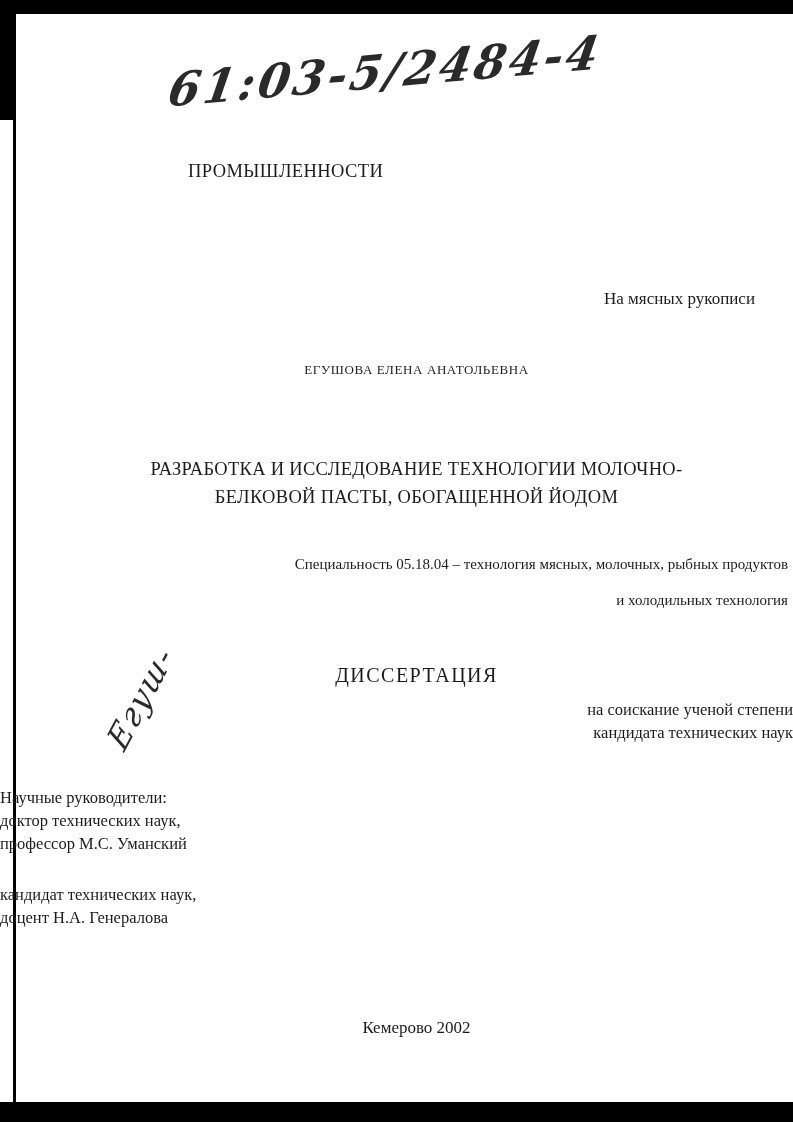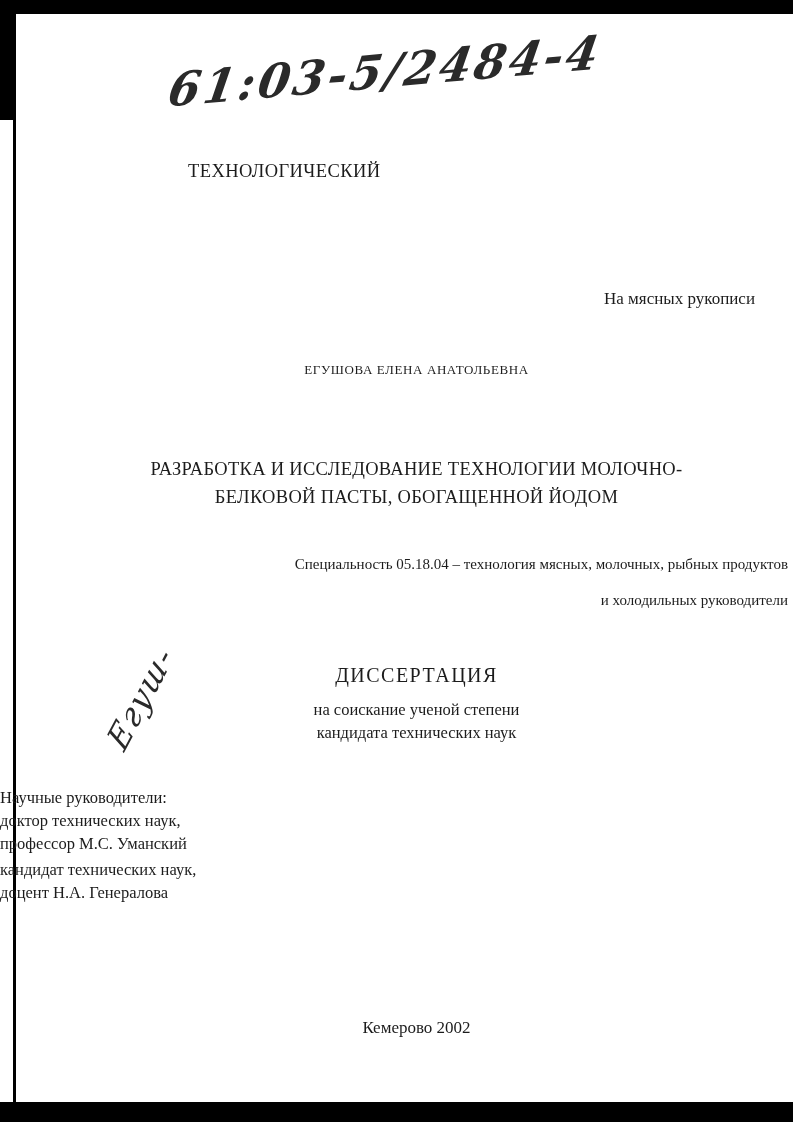--- a/index.html
+++ b/index.html
@@ -97,21 +97,21 @@
     position: absolute;
     top: 664px; left: 40px; right: 0;
     text-align: center;
     font-size: 20px;
     font-weight: normal;
     letter-spacing: 1.5px;
   }
   .dissertation-subtitle {
     position: absolute;
     top: 698px; left: 40px; right: 0;
-    text-align: center;
+    text-align: right;
     font-size: 16.5px;
     line-height: 23px;
   }
   .signature {
     position: absolute;
     top: 665px; left: 78px;
     width: 140px;
     font-family: "DejaVu Serif", serif;
     font-style: italic;
     font-size: 32px;
@@ -122,21 +122,21 @@
     letter-spacing: 2px;
   }
   .supervisors {
     position: absolute;
     top: 786px; left: 0; right: 38px;
     text-align: left;
     font-size: 16.5px;
     line-height: 23px;
   }
   .supervisors .group2 {
-    margin-top: 3px;
+    margin-top: 28px;
   }
   .footer-cityyear {
     position: absolute;
     top: 1018px; left: 40px; right: 0;
     text-align: center;
     font-size: 17px;
   }
 </style>
 </head>
 <body>
@@ -144,35 +144,35 @@
 <div class="page">
 
   <div class="edge-top"></div>
   <div class="edge-left"></div>
   <div class="edge-corner"></div>
   <div class="edge-bottom"></div>
 
   <div class="handwritten-number">61:03-5/2484-4</div>
 
   <div class="institution">
-    <div class="line2">ТЕХНОЛОГИЧЕСКИЙ</div>
+    <div class="line2">ПРОМЫШЛЕННОСТИ</div>
   </div>
 
   <div class="manuscript-note">На мясных рукописи</div>
 
   <div class="author">ЕГУШОВА ЕЛЕНА АНАТОЛЬЕВНА</div>
 
   <div class="title">
     <div>РАЗРАБОТКА И ИССЛЕДОВАНИЕ ТЕХНОЛОГИИ МОЛОЧНО-</div>
     <div>БЕЛКОВОЙ ПАСТЫ, ОБОГАЩЕННОЙ ЙОДОМ</div>
   </div>
 
   <div class="specialty">
     <div class="line1">Специальность 05.18.04 – технология мясных, молочных, рыбных продуктов</div>
-    <div class="line2">и холодильных руководители</div>
+    <div class="line2">и холодильных технология</div>
   </div>
 
   <div class="signature">Егуш-</div>
 
   <div class="dissertation-heading">ДИССЕРТАЦИЯ</div>
 
   <div class="dissertation-subtitle">
     <div>на соискание ученой степени</div>
     <div>кандидата технических наук</div>
   </div>

